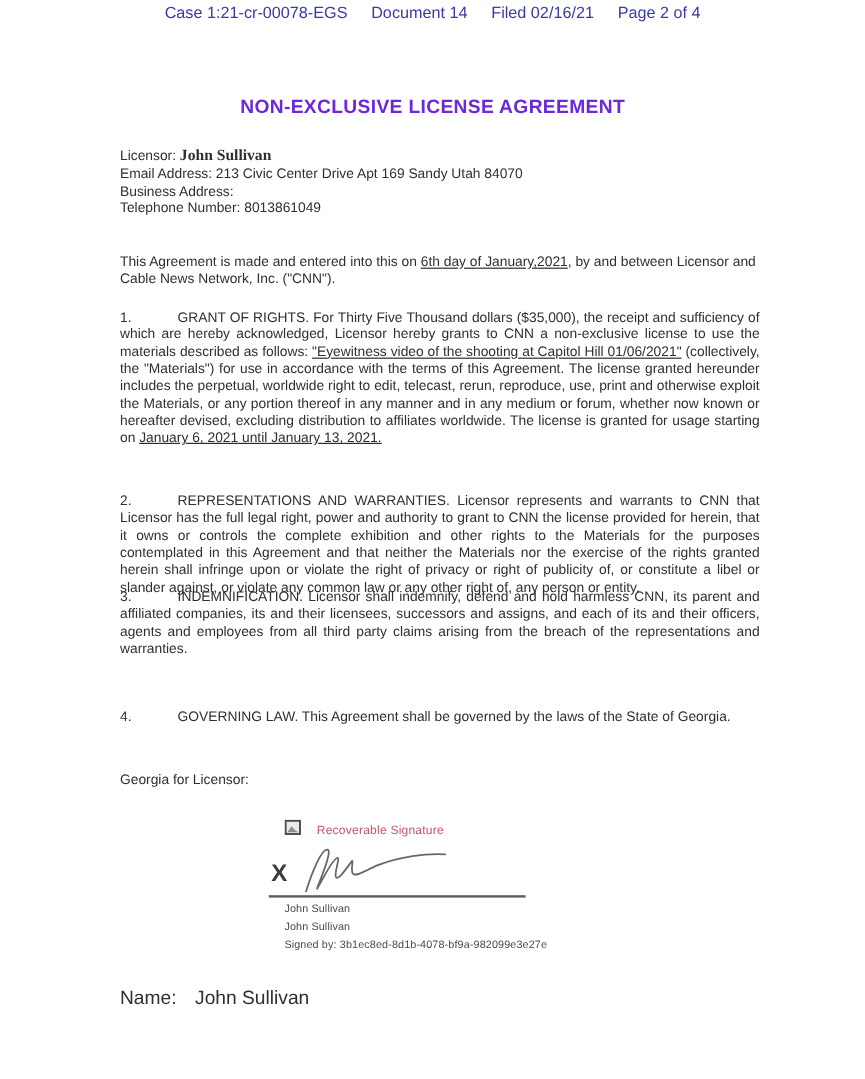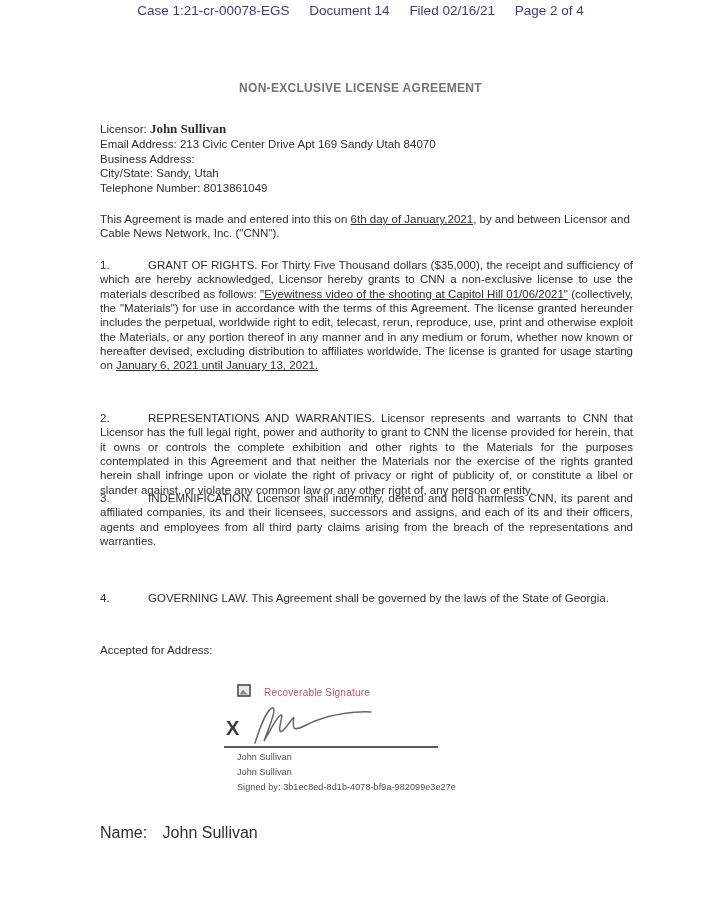--- a/index.html
+++ b/index.html
@@ -8,21 +8,21 @@
     font-family:"Liberation Sans", sans-serif; color:#2f2f2f;
     overflow:hidden; filter:blur(0.28px);
   }
   .case-header {
     position:absolute; top:3px; left:0; width:100%;
     text-align:center; font-size:13.5px; white-space:nowrap;
   }
   .case-header span { display:inline-block; margin:0 8px; }
   .doc-title {
     position:absolute; top:81px; left:0; width:100%;
-    text-align:center; font-weight:bold; font-size:12px; letter-spacing:0.3px; color:#737373;
+    text-align:center; font-weight:bold; font-size:16px; letter-spacing:0.3px; color:#6d28d9;
   }
   .licensor-block {
     position:absolute; top:122px; left:100px; width:533px;
     font-size:11.5px; line-height:14.8px;
   }
   .licensor-name { font-family:"Liberation Serif", serif; font-weight:bold; font-size:13px; }
   .para {
     position:absolute; left:100px; width:533px;
     font-size:11.5px; line-height:14.35px; text-align:justify;
   }
@@ -63,21 +63,20 @@
 
   <div class="doc-title">NON-EXCLUSIVE LICENSE AGREEMENT</div>
 
   <div class="licensor-block">
     <div>
       <span>Licensor:</span>
       <span class="licensor-name">John Sullivan</span>
     </div>
     <div>Email Address: 213 Civic Center Drive Apt 169 Sandy Utah 84070</div>
     <div>Business Address:</div>
-    <div>City/State: Sandy, Utah</div>
     <div>Telephone Number: 8013861049</div>
   </div>
 
   <div class="para intro"><span>This Agreement is made and entered into this on </span><span class="seg-bu">6th day of January,2021</span><span>, by and between Licensor and Cable News Network, Inc. ("CNN").</span></div>
 
   <div class="para sec-1">
     <span class="sec-num">1.</span><span><span>GRANT OF RIGHTS. For Thirty Five Thousand dollars ($35,000), the receipt and sufficiency of which are hereby acknowledged, Licensor hereby grants to CNN a non-exclusive license to use the materials described as follows: </span><span class="seg-bu">"Eyewitness video of the shooting at Capitol Hill 01/06/2021"</span><span> (collectively, the "Materials") for use in accordance with the terms of this Agreement.  The license granted hereunder includes the perpetual, worldwide right to edit, telecast, rerun, reproduce, use, print and otherwise exploit the Materials, or any portion thereof in any manner and in any medium or forum, whether now known or hereafter devised, excluding distribution to affiliates worldwide. The license is granted for usage starting on </span><span class="seg-bu">January 6, 2021 until January 13, 2021.</span></span>
   </div>
 
   <div class="para sec-2">
@@ -85,21 +84,21 @@
   </div>
 
   <div class="para sec-3">
     <span class="sec-num">3.</span><span><span>INDEMNIFICATION.  Licensor shall indemnify, defend and hold harmless CNN, its parent and affiliated companies, its and their licensees, successors and assigns, and each of its and their officers, agents and employees from all third party claims arising from the breach of the representations and warranties.</span></span>
   </div>
 
   <div class="para sec-4">
     <span class="sec-num">4.</span><span><span>GOVERNING LAW.  This Agreement shall be governed by the laws of the State of Georgia.</span></span>
   </div>
 
-  <div class="accepted">Accepted for Address:</div>
+  <div class="accepted">Georgia for Licensor:</div>
 
   <div class="recov-row">
     <span>
       <svg width="14" height="13" viewBox="0 0 14 13">
         <rect x="1" y="1" width="12" height="11" fill="#e9e9e6" stroke="#4a4a48" stroke-width="1.6"></rect>
         <path d="M2.5 10.5 L6 5.5 L8.5 8.5 L11.5 10.5 Z" fill="#8d8d8a"></path>
       </svg>
     </span>
     <span class="recov-label" style="color: rgb(194, 85, 102);">Recoverable Signature</span>
   </div>

